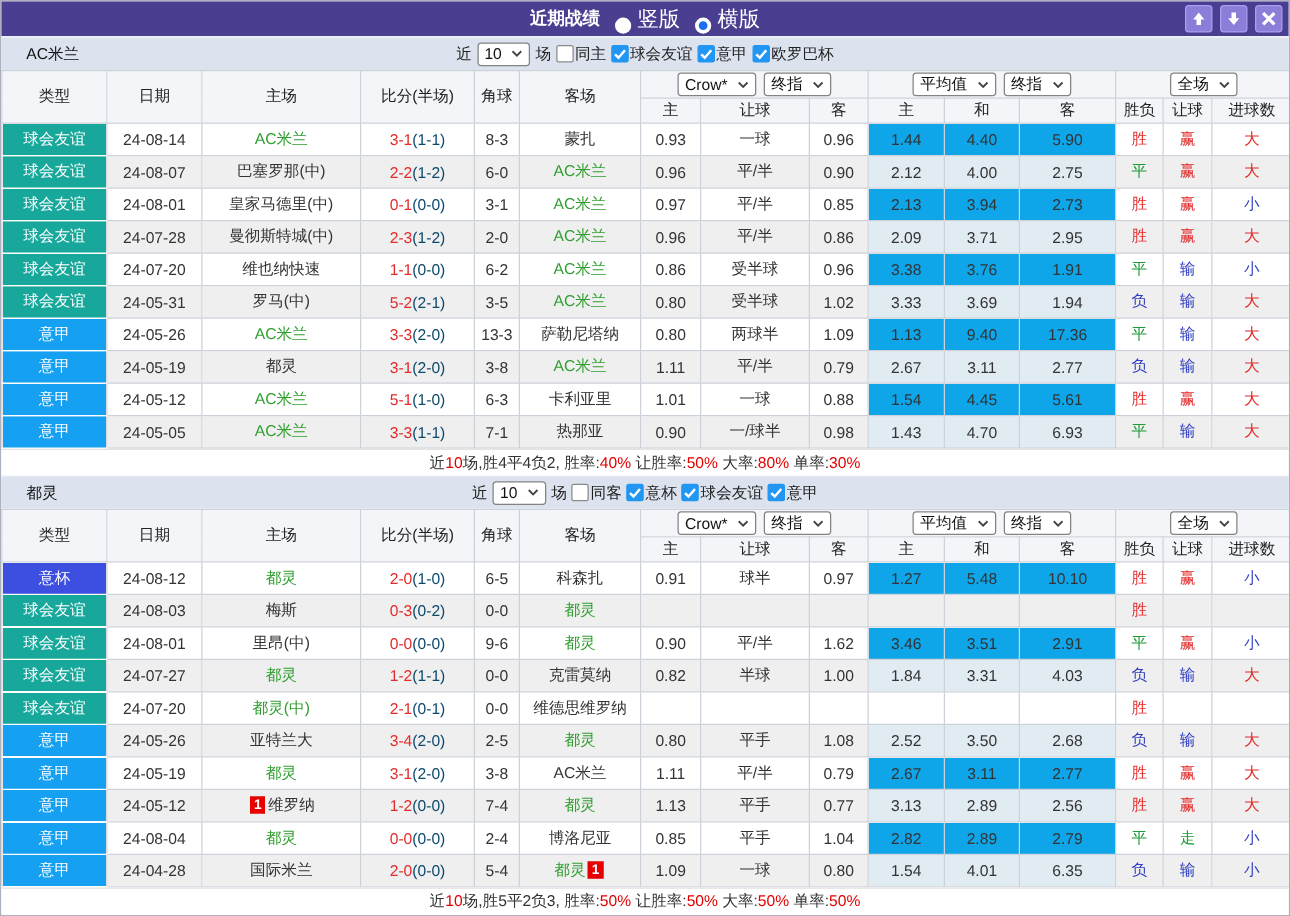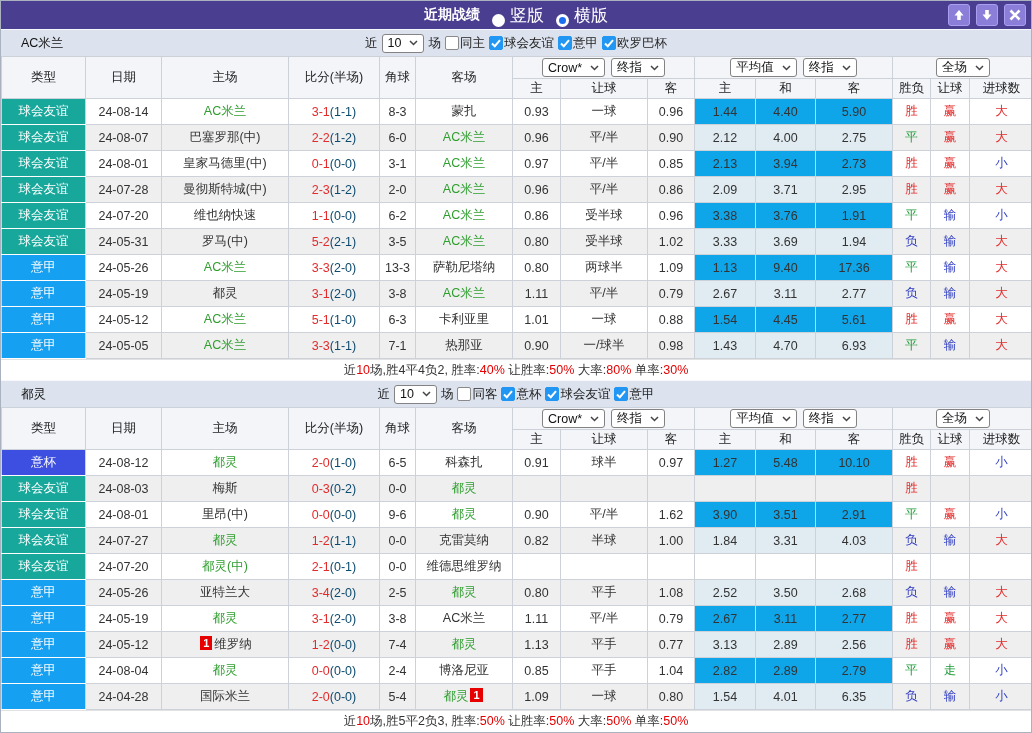--- a/index.html
+++ b/index.html
@@ -592,21 +592,21 @@
           <tr>
             <td class="league lt-f">球会友谊</td>
             <td>24-08-01</td>
             <td><span>里昂(中)</span></td>
             <td><span class="ft">0-0</span><span class="ht">(0-0)</span></td>
             <td>9-6</td>
             <td><span class="team-green">都灵</span></td>
             <td>0.90</td>
             <td>平/半</td>
             <td>1.62</td>
-            <td class="avg-on">3.90</td>
+            <td class="avg-on">3.46</td>
             <td class="avg-on">3.51</td>
             <td class="avg-on">2.91</td>
             <td class="res-g">平</td>
             <td class="res-r">赢</td>
             <td class="res-b">小</td>
           </tr>
           <tr>
             <td class="league lt-f">球会友谊</td>
             <td>24-07-27</td>
             <td><span class="team-green">都灵</span></td>

